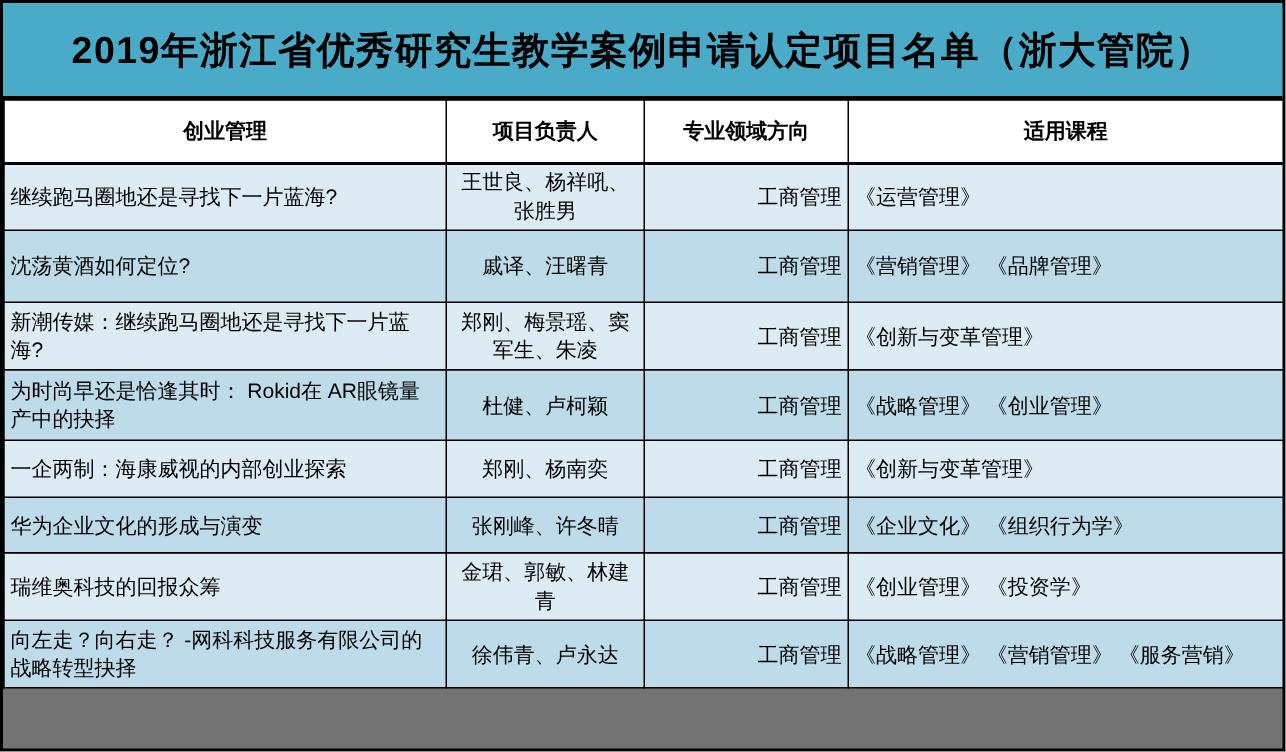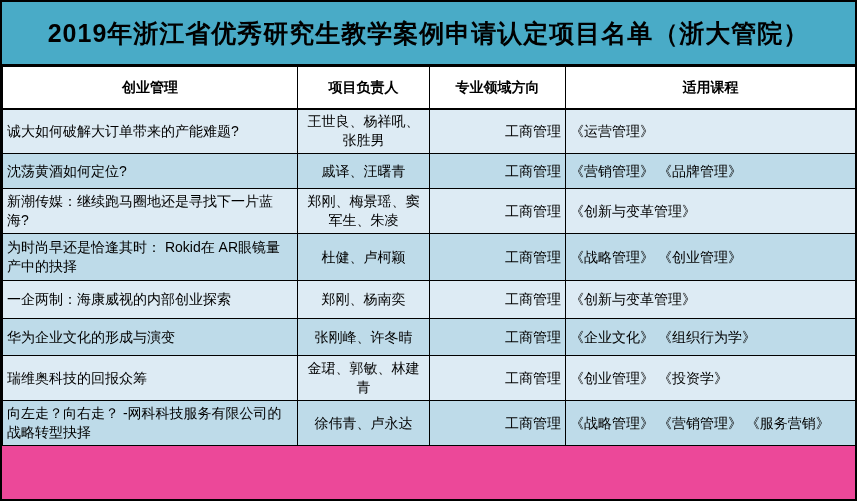--- a/index.html
+++ b/index.html
@@ -14,21 +14,21 @@
   html, body {
     font-family: "Liberation Sans", sans-serif;
     background: #ffffff;
     color: var(--text-color);
   }
   .sheet {
     width: 857px;
     height: 501px;
     border: 2px solid var(--border-color);
     overflow: hidden;
-    background: #ec4899;
+    background: #737373;
   }
   .title-bar {
     height: 64px;
     background: var(--title-bg);
     border-bottom: 2px solid var(--border-color);
     display: flex;
     align-items: center;
     justify-content: center;
     font-size: 25px;
     font-weight: bold;
@@ -59,21 +59,21 @@
     height: 42px;
     border-bottom: 2px solid var(--border-color);
   }
   tbody tr:nth-child(odd) td { background: var(--row-light); }
   tbody tr:nth-child(even) td { background: var(--row-dark); }
   td.case-col { text-align: left; padding-left: 6px; }
   td.leader-col { text-align: center; }
   td.field-col { text-align: right; }
   td.course-col { text-align: left; padding-left: 10px; }
   tbody tr.r1 { height: 45px; }
-  tbody tr.r2 { height: 35px; }
+  tbody tr.r2 { height: 48px; }
   tbody tr.r3 { height: 45px; }
   tbody tr.r4 { height: 47px; }
   tbody tr.r5 { height: 38px; }
   tbody tr.r6 { height: 37px; }
   tbody tr.r7 { height: 45px; }
   tbody tr.r8 { height: 45px; }
   tbody tr.r9 { height: 45px; }
 </style>
 </head>
 <body>
@@ -90,21 +90,21 @@
     <thead>
       <tr>
         <th>创业管理</th>
         <th>项目负责人</th>
         <th>专业领域方向</th>
         <th>适用课程</th>
       </tr>
     </thead>
     <tbody>
       <tr class="r1">
-        <td class="case-col">诚大如何破解大订单带来的产能难题?</td>
+        <td class="case-col">继续跑马圈地还是寻找下一片蓝海?</td>
         <td class="leader-col">王世良、杨祥吼、张胜男</td>
         <td class="field-col">工商管理</td>
         <td class="course-col">《运营管理》</td>
       </tr>
       <tr class="r2">
         <td class="case-col">沈荡黄酒如何定位?</td>
         <td class="leader-col">戚译、汪曙青</td>
         <td class="field-col">工商管理</td>
         <td class="course-col">《营销管理》 《品牌管理》</td>
       </tr>

